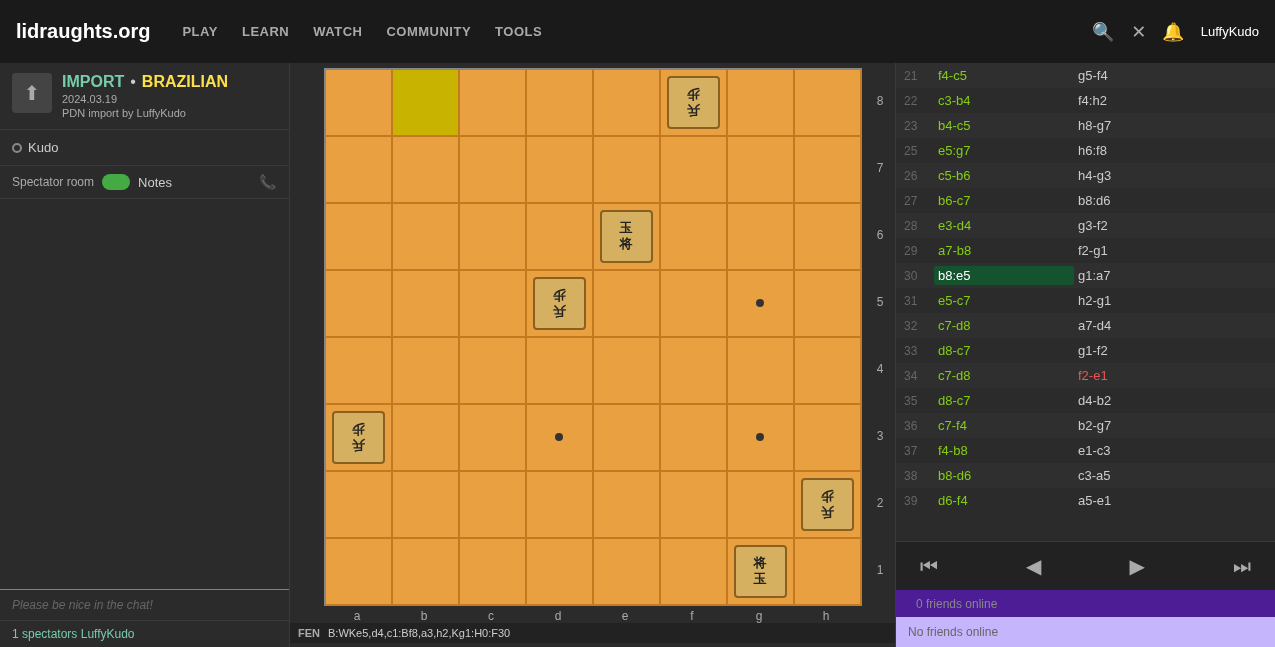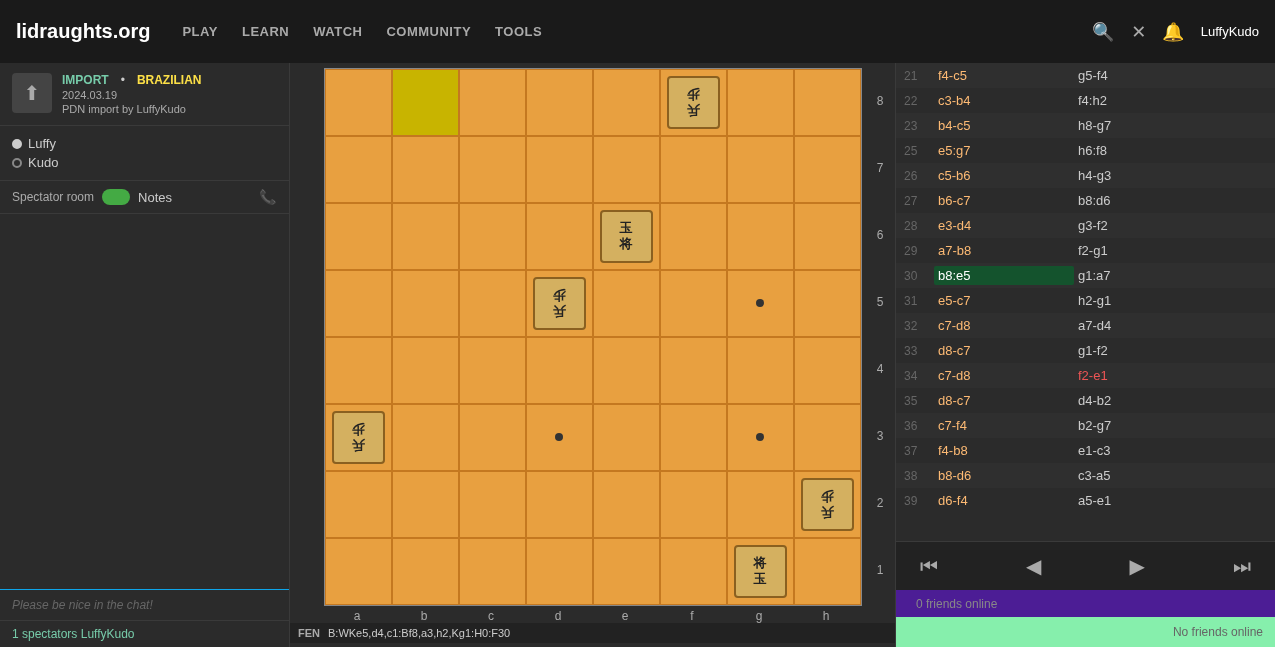--- a/index.html
+++ b/index.html
@@ -14,21 +14,21 @@
     .nav-username { color: #fff; font-size: 13px; cursor: pointer; }
 
     
     .main-layout { display: flex; flex: 1; overflow: hidden; }
 
     
     .left-sidebar { width: 290px; background: #2b2b2b; display: flex; flex-direction: column; flex-shrink: 0; border-right: 1px solid #3a3a3a; }
     .import-section { padding: 10px 12px; display: flex; align-items: flex-start; gap: 10px; border-bottom: 1px solid #3a3a3a; }
     .import-icon { width: 40px; height: 40px; background: #444; border-radius: 4px; display: flex; align-items: center; justify-content: center; flex-shrink: 0; color: #aaa; font-size: 20px; }
     .import-info { display: flex; flex-direction: column; gap: 2px; }
-    .import-title { display: flex; gap: 12px; font-size: 12px; }
+    .import-title { display: flex; gap: 6px; font-size: 16px; }
     .import-label { color: #7ca; font-weight: bold; }
     .import-type { color: #fde047; font-weight: bold; }
     .import-date { color: #aaa; font-size: 11px; }
     .import-by { color: #aaa; font-size: 11px; }
     .players-section { padding: 10px 12px; display: flex; flex-direction: column; gap: 4px; border-bottom: 1px solid #3a3a3a; }
     .player-row { display: flex; align-items: center; gap: 6px; }
     .player-dot { width: 10px; height: 10px; border-radius: 50%; border: 2px solid #888; background: transparent; flex-shrink: 0; }
     .player-dot.white { background: #ccc; border-color: #ccc; }
     .player-name { color: #ccc; font-size: 13px; }
     .spectator-bar { padding: 8px 12px; display: flex; align-items: center; gap: 8px; border-bottom: 1px solid #3a3a3a; }
@@ -58,30 +58,30 @@
     .fen-bar { display: flex; align-items: flex-end; gap: 8px; padding: 4px 8px; background: #222; font-size: 11px; width: 100%; }
     .fen-label { color: #aaa; font-weight: bold; }
     .fen-value { color: #ccc; }
 
     
     .right-panel { width: 380px; background: #2b2b2b; display: flex; flex-direction: column; border-left: 1px solid #3a3a3a; flex-shrink: 0; }
     .move-list { flex: 1; overflow-y: auto; }
     .move-row { display: flex; align-items: center; padding: 3px 8px; font-size: 13px; }
     .move-row:nth-child(odd) { background: #2f2f2f; }
     .move-num { width: 30px; color: #666; font-size: 12px; }
-    .move-white { width: 140px; color: #fdba74; cursor: pointer; padding: 2px 4px; border-radius: 2px; }
+    .move-white { width: 140px; color: #84cc16; cursor: pointer; padding: 2px 4px; border-radius: 2px; }
     .move-black { width: 140px; color: #ccc; cursor: pointer; padding: 2px 4px; border-radius: 2px; }
     .move-row.active .move-white, .move-highlight { background: #14532d; color: #fff; }
 
     
     .controls { display: flex; align-items: center; justify-content: space-between; padding: 8px 16px; background: #222; border-top: 1px solid #3a3a3a; }
     .ctrl-btn { background: none; border: none; color: #aaa; font-size: 20px; cursor: pointer; padding: 4px 8px; }
     .friends-bar { padding: 6px 20px; background: #4c1d95; text-align: left; }
     .friends-online { color: #888; font-size: 12px; }
-    .no-friends { color: #666; font-size: 12px; padding: 8px 12px; text-align: right; background: #86efac; }
+    .no-friends { color: #666; font-size: 12px; padding: 8px 12px; text-align: left; background: #c4b5fd; }
   </style>
 </head>
 <body>
 
 <nav class="topnav">
   <a class="site-logo">lidraughts.org</a>
   <span class="nav-item">PLAY</span>
   <span class="nav-item">LEARN</span>
   <span class="nav-item">WATCH</span>
   <span class="nav-item">COMMUNITY</span>
@@ -104,24 +104,20 @@
           <span class="import-label">IMPORT</span>
           <span>•</span>
           <span class="import-type">BRAZILIAN</span>
         </div>
         <div class="import-date">2024.03.19</div>
         <div class="import-by">PDN import by LuffyKudo</div>
       </div>
     </div>
     <div class="players-section">
       <div class="player-row">
-        <div class="player-dot white"></div>
-        <span class="player-name">Luffy</span>
-      </div>
-      <div class="player-row">
         <div class="player-dot"></div>
         <span class="player-name">Kudo</span>
       </div>
     </div>
     <div class="spectator-bar">
       <span class="spectator-label">Spectator room</span>
       <span class="toggle-green"></span>
       <span class="notes-label">Notes</span>
       <span class="phone-icon">📞</span>
     </div>

